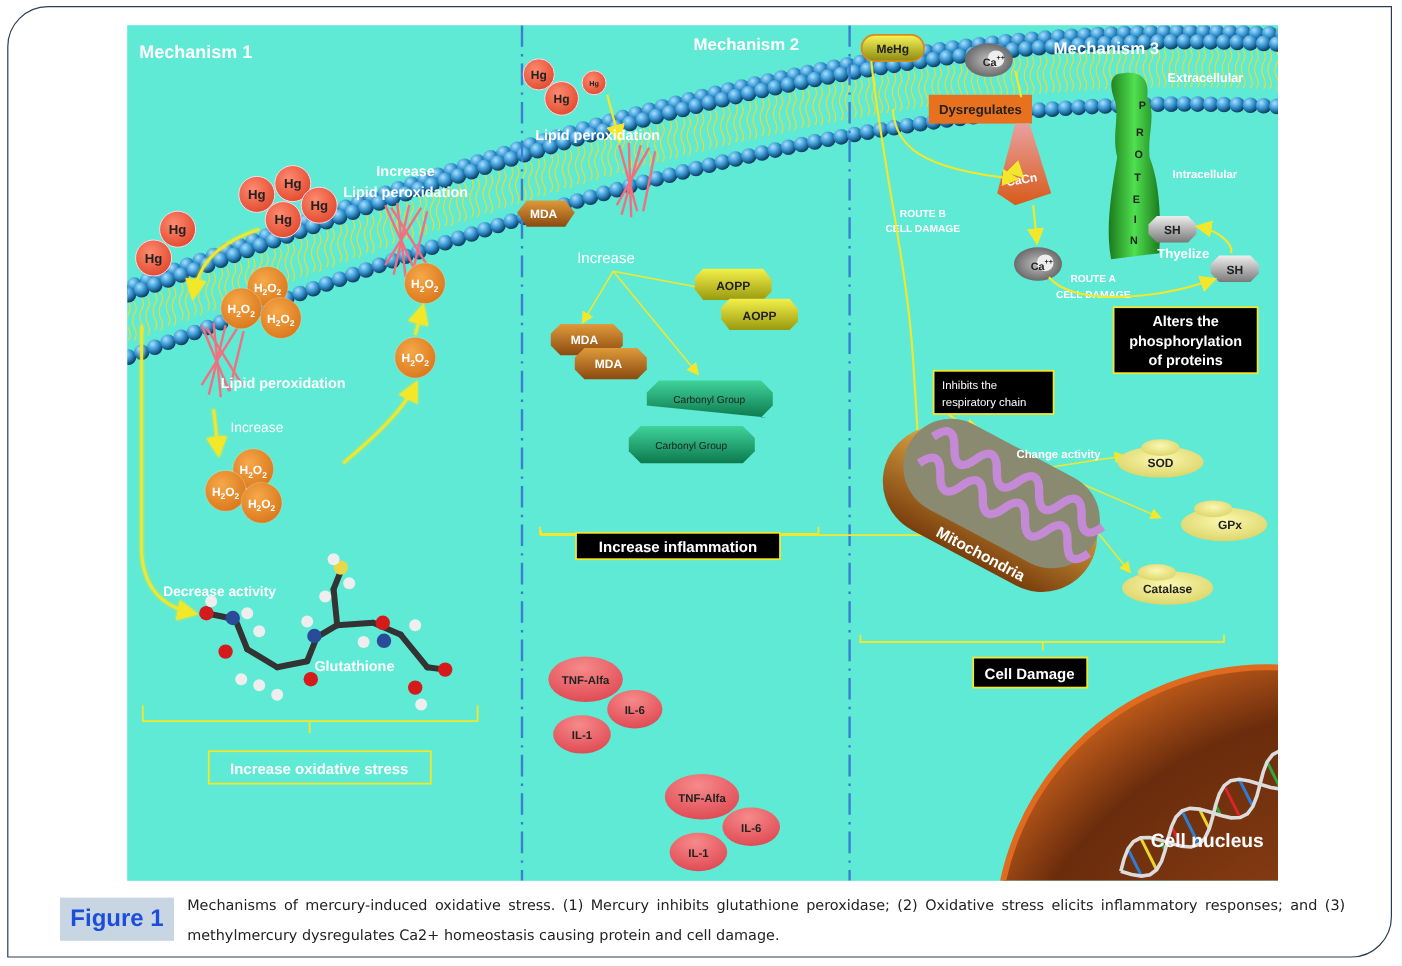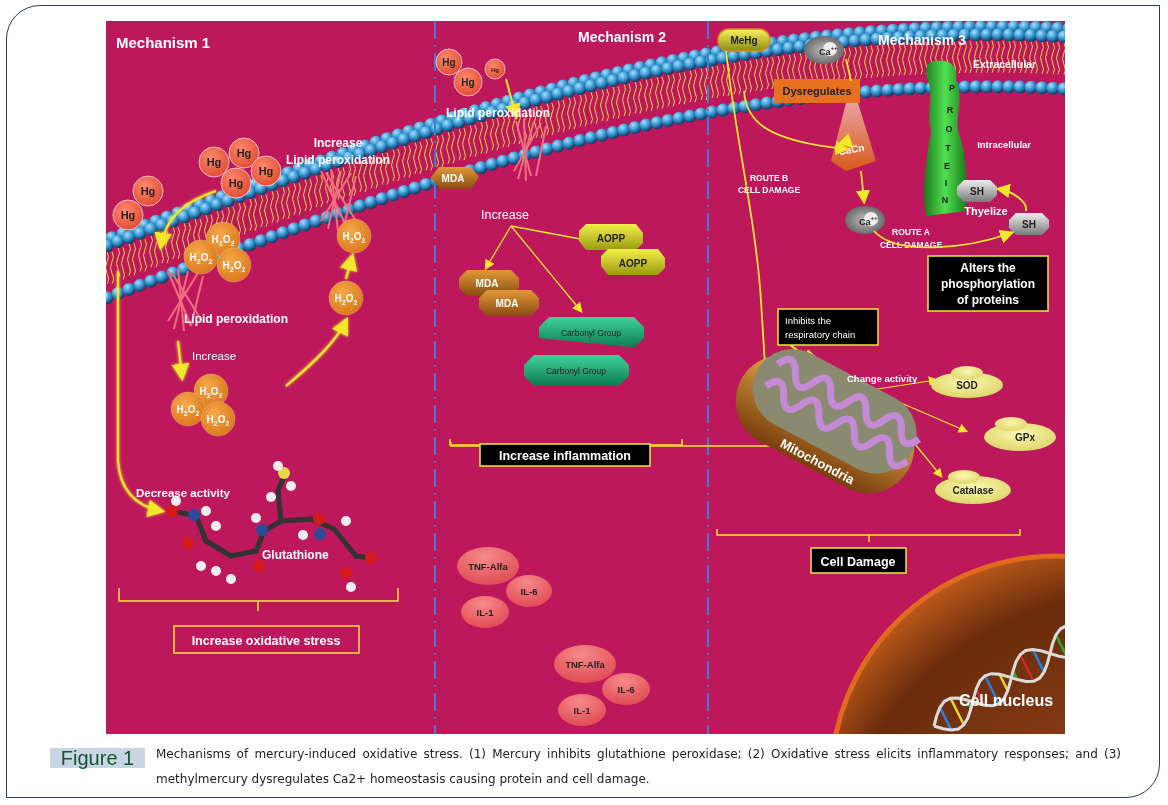--- a/index.html
+++ b/index.html
@@ -1,20 +1,20 @@
 <!DOCTYPE html>
 <html><head>
 <meta charset="utf-8">
 <style>
   html, body { margin: 0; padding: 0; background: #ffffff; }
   body { width: 1168px; height: 805px; position: relative; overflow: hidden; font-family: "Liberation Sans", "DejaVu Sans", sans-serif; }
   .frame { position: absolute; left: 6px; top: 5px; width: 1154px; height: 793px; border: 1px solid #2a3f55; border-radius: 34px 0 34px 0; box-sizing: border-box; }
-  .panel { position: absolute; left: 106px; top: 21px; width: 959px; height: 713px; background: #be185d; overflow: hidden; }
+  .panel { position: absolute; left: 106px; top: 21px; width: 959px; height: 713px; background: #5eead4; overflow: hidden; }
   svg.diagram { position: absolute; left: 0; top: 0; width: 959px; height: 713px; }
-  .caption-badge { position: absolute; left: 50px; top: 748px; width: 95px; height: 20px; background: #c8d6e3; color: #14532d; font-family: "Liberation Sans", sans-serif; font-weight: normal; font-size: 20px; display: flex; align-items: center; justify-content: center; }
+  .caption-badge { position: absolute; left: 50px; top: 748px; width: 95px; height: 36px; background: #c8d6e3; color: #1d4ed8; font-family: "Liberation Sans", sans-serif; font-weight: bold; font-size: 20px; display: flex; align-items: center; justify-content: center; }
   .caption-text { position: absolute; left: 156px; top: 742px; width: 965px; font-family: "DejaVu Sans", sans-serif; font-size: 12px; line-height: 25px; color: #222; text-align: justify; text-align-last: left; }
   .lbl { font-family: "Liberation Sans", sans-serif; font-weight: bold; fill: #fff; }
   .lblsm { font-family: "Liberation Sans", sans-serif; font-weight: bold; fill: #222; }
   .boxtxt { font-family: "Liberation Sans", sans-serif; font-weight: bold; fill: #fff; }
 </style>
 </head>
 <body>
 
 <div class="frame"></div>
 

